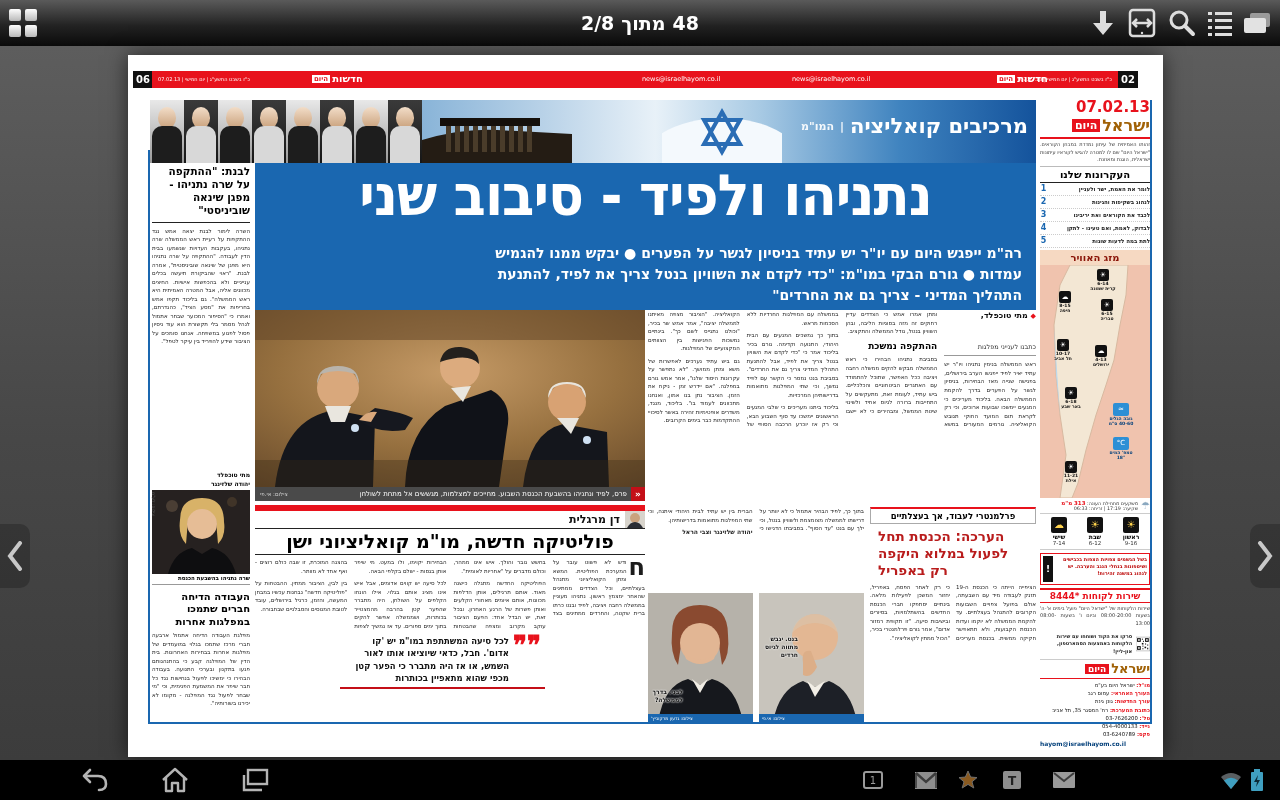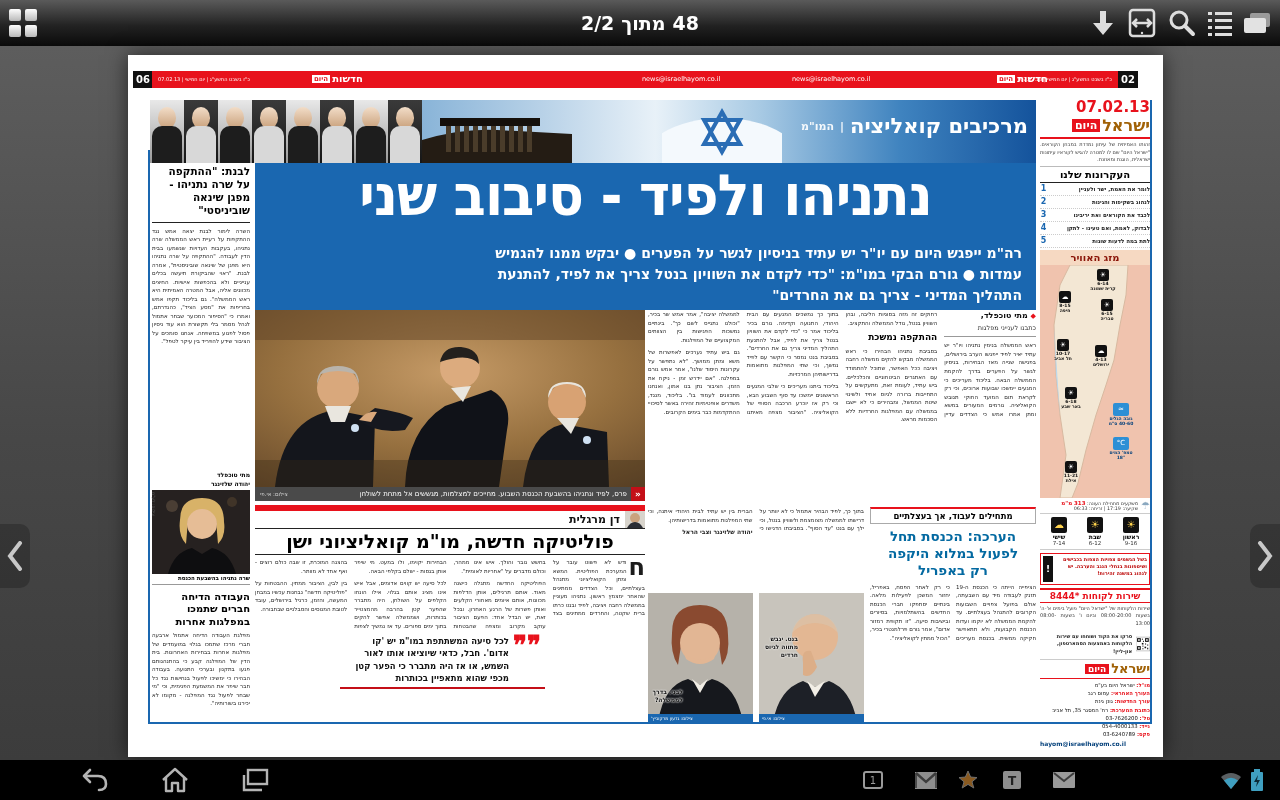--- a/index.html
+++ b/index.html
@@ -58,40 +58,40 @@
   #bigphoto{position:absolute;left:127px;top:255px;width:390px;height:177px;}
   #photocap{position:absolute;left:127px;top:432px;width:390px;height:14px;background:#4a4a4a;
     color:#fff;display:flex;align-items:center;direction:rtl;}
   #photocap .mark{width:14px;height:14px;background:#c40f18;color:#fff;font-size:9px;font-weight:bold;
     display:flex;align-items:center;justify-content:center;}
   #photocap .cap{flex:1;font-size:7px;padding:0 4px;white-space:nowrap;overflow:hidden;}
   #photocap .cred{font-size:5.5px;color:#cfcfcf;padding:0 5px;white-space:nowrap;}
   
   #mainart{position:absolute;left:520px;top:255px;width:388px;height:194px;overflow:hidden;
     column-count:4;column-gap:7px;direction:rtl;}
-  #mainart .byline{font-size:8px;font-weight:bold;color:#111;margin:0 0 1px;}
+  #mainart .byline{font-size:8px;font-weight:bold;color:#111;margin:0 0 20px;}
   #mainart .role{font-size:6.5px;color:#333;margin:0 0 4px;border-bottom:1px solid #999;padding-bottom:3px;}
   #mainart p{margin:0 0 4px;}
   #mainart .cross{font-size:9px;font-weight:bold;margin:4px 0 2px;color:#000;}
   .diam{color:#e8121c;font-size:7px;}
   
   #midstrip{position:absolute;left:520px;top:452px;width:216px;height:84px;overflow:hidden;
     column-count:2;column-gap:7px;direction:rtl;}
   #midstrip .sig{font-size:6px;font-weight:bold;margin-top:3px;}
   #duo{position:absolute;left:520px;top:538px;width:216px;height:129px;display:flex;gap:6px;direction:ltr;}
   .duo-ph{position:relative;width:105px;height:129px;overflow:hidden;}
   .duo-label{position:absolute;font-size:6px;font-weight:bold;color:#111;line-height:1.3;
     text-shadow:0 0 2px #fff,0 0 2px #fff;direction:rtl;text-align:right;}
   .duo-cred{position:absolute;left:0;bottom:0;width:100%;height:8px;background:#1a67b0;color:#fff;
     font-size:4.5px;display:flex;align-items:center;justify-content:flex-end;padding:0 3px;direction:rtl;}
   
   #rightart{position:absolute;left:742px;top:452px;width:166px;height:215px;direction:rtl;}
   #rightart .kick{border:1px solid #aaa;border-top:2px solid #e8121c;font-size:8.5px;font-weight:bold;
     text-align:center;padding:2px 0;margin-bottom:4px;}
-  #rightart h3{margin:0 16px 4px;font-size:13.5px;line-height:1.25;text-align:center;color:#0369a1;}
+  #rightart h3{margin:0 8px 4px;font-size:13.5px;line-height:1.25;text-align:left;color:#b91c1c;}
   #rightart .body{column-count:2;column-gap:6px;height:148px;overflow:hidden;}
   
   #opinion{position:absolute;left:127px;top:450px;width:390px;height:217px;direction:rtl;}
   #opinion .redline{height:6px;background:#e8121c;}
   #opinion .oby{display:flex;align-items:center;justify-content:flex-start;gap:5px;height:18px;
     border-bottom:1px solid #222;}
   #opinion .oname{font-size:11px;font-weight:bold;color:#111;}
   #opinion h2{margin:1px 0 2px;text-align:center;font-size:19px;color:#000;}
   #opinion .cols{column-count:4;column-gap:7px;height:158px;overflow:hidden;border-top:1px solid #222;padding-top:3px;}
   #opinion .cols p{margin:0 0 4px;}
@@ -170,21 +170,21 @@
 <div id="screen">
 
   <div id="topbar">
     <div id="apps-grid">
       <span></span>
         <span></span>
         <span></span>
         <span></span>
     </div>
     <div id="page-indicator" dir="ltr">
-      <span>2/2</span>
+      <span>2/8</span>
       <span>מתוך</span>
       <span>48</span>
     </div>
     <svg class="tbicon" style="left:1087px" viewBox="0 0 32 32">
       <path d="M13 4h6v12h7L16 28 6 16h7z" fill="#dedede"></path>
     </svg>
     <svg class="tbicon" style="left:1126px" viewBox="0 0 32 32">
       <rect x="4" y="3" width="24" height="26" rx="3" fill="none" stroke="#dedede" stroke-width="2.5"></rect>
       <path d="M8 16h16 M11 12l-4 4 4 4 M21 12l4 4-4 4" fill="none" stroke="#dedede" stroke-width="2.5"></path>
       <circle cx="16" cy="26" r="1.2" fill="#dedede"></circle>
@@ -351,21 +351,21 @@
             <path d="M14 129 Q20 96 44 88 L56 94 L70 88 Q92 96 98 129 Z" fill="#1d2027"></path>
             <path d="M48 88 L56 104 L66 88 L56 94 Z" fill="#f2eee6"></path>
             <path d="M44 70 Q42 56 52 58 L58 74 Q52 86 44 82 Z" fill="#dcae88"></path>
           </svg>
           <span class="duo-label" style="right:66px;top:42px">בנט. יגבש מתווה לגיוס חרדים</span>
           <div class="duo-cred">צילום: אי.פי</div>
         </div>
       </div>
 
       <div id="rightart">
-        <div class="kick">מתחילים לעבוד, אך בעצלתיים</div>
+        <div class="kick">פרלמנטרי לעבוד, אך בעצלתיים</div>
         <h3>הערכה: הכנסת תחל לפעול במלוא היקפה רק באפריל</h3>
         <div class="body tiny">הציפייה הייתה כי הכנסת ה-19 תזנק לעבודה מיד עם השבעתה, אולם בפועל צפויים השבועות הקרובים להתנהל בעצלתיים. עד להקמת הממשלה לא יוקמו ועדות הכנסת הקבועות, ולא תתאפשר חקיקה ממשית. בכנסת מעריכים כי רק לאחר הפסח, באפריל, יחזור המשכן לפעילות מלאה. בינתיים יסתפקו חברי הכנסת החדשים בהשתלמויות, בסיורים ובישיבות סיעה. "זו תקופת רמזור אדום", אמר גורם פרלמנטרי בכיר, "הכול ממתין לקואליציה".</div>
       </div>
 
       <div id="opinion">
         <div class="redline"></div>
         <div class="oby">
           <svg width="20" height="17" viewBox="0 0 20 17">
             <rect width="20" height="17" fill="#d8d4cc"></rect>
             <circle cx="10" cy="7" r="5" fill="#caa27d"></circle>

